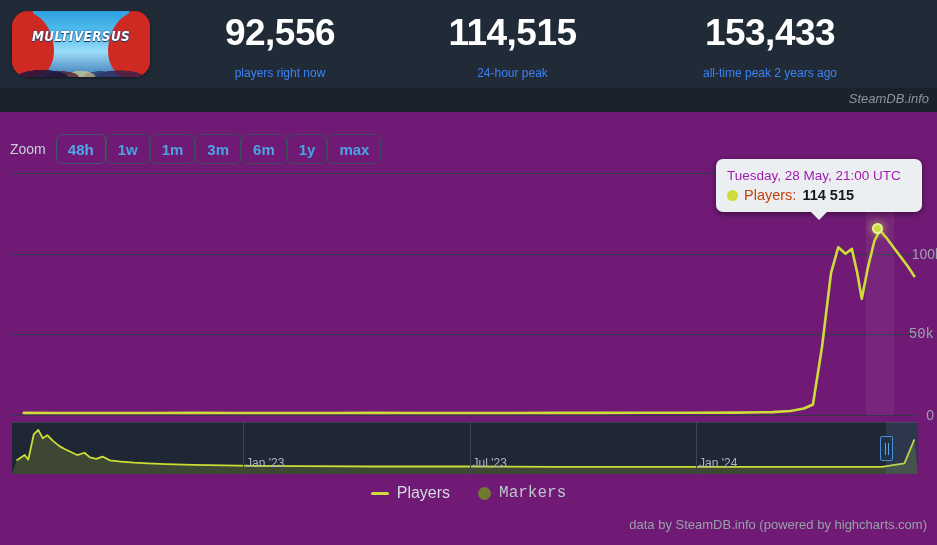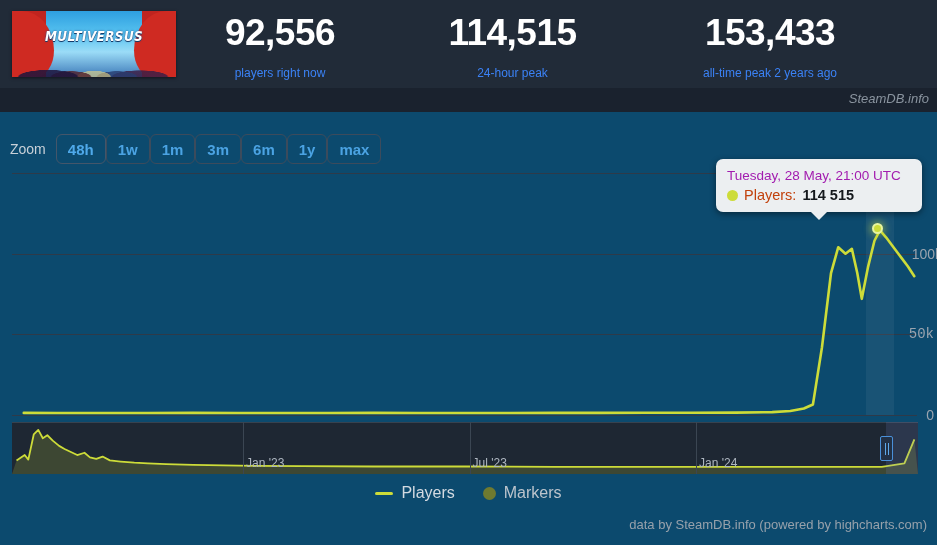--- a/index.html
+++ b/index.html
@@ -11,22 +11,22 @@
   }
   #app { position: relative; width: 937px; height: 545px; background: #212b38; }
 
   
   .header {
     position: absolute; left: 0; top: 0; width: 937px; height: 88px;
     background: #212b38;
     display: flex; align-items: center;
   }
   .capsule {
-    position: absolute; left: 12px; top: 11px; width: 164px; height: 66px;
-    border-radius: 0; overflow: hidden;
+    position: absolute; left: 12px; top: 11px; width: 138px; height: 66px;
+    border-radius: 16px; overflow: hidden;
     background: #c0241f;
     box-shadow: 0 1px 3px rgba(0,0,0,.5);
   }
   .capsule .sky {
     position: absolute; left: 50%; top: 0; transform: translateX(-50%);
     width: 96px; height: 100%;
     background: linear-gradient(180deg,#2e9fe0 0%, #58c3f0 35%, #9bdcf7 62%, #3d79b8 100%);
   }
   .capsule .swoosh-l, .capsule .swoosh-r {
     position: absolute; top: 0; height: 100%; width: 46px; background: #cf2a22;
@@ -67,21 +67,21 @@
     background: #1a222e;
   }
   .watermark {
     position: absolute; right: 8px; top: 91px;
     font-size: 13px; font-style: italic; color: #8a949f;
   }
 
   
   .panel {
     position: absolute; left: 0; top: 112px; width: 937px; height: 433px;
-    background: #0c4a6e;
+    background: #701a75;
   }
 
   
   .zoombar { position: absolute; left: 10px; top: 22px; display: flex; align-items: center; gap: 8px; }
   .zoomlabel { font-size: 14px; color: #c8d0d8; margin-right: 2px; }
   .zbtn {
     min-width: 38px; height: 30px; padding: 0 11px;
     border: 1px solid #3c4b5c; border-radius: 6px;
     background: transparent; color: #4ba3e3;
     font-size: 15px; font-weight: bold; font-family: "Liberation Sans", sans-serif;
@@ -133,21 +133,21 @@
 
   
   .legend {
     position: absolute; left: 0; top: 372px; width: 937px;
     display: flex; align-items: flex-end; justify-content: center; gap: 28px;
   }
   .leg { display: flex; align-items: center; gap: 8px; cursor: pointer; }
   .leg .line-sym { width: 18px; height: 3px; background: #cddc39; border-radius: 2px; }
   .leg .dot-sym { width: 13px; height: 13px; border-radius: 50%; background: #6f7a30; }
   .leg .txt { font-size: 16px; color: #d3dae1; }
-  .leg.off .txt { color: #bcc4cc; }
+  .leg.off .txt { color: #bcc4cc; font-family: Liberation Mono, monospace; }
 
   .credit {
     position: absolute; right: 10px; top: 405px;
     font-size: 13px; color: #97a1ab;
   }
 
   
   .tooltip {
     position: absolute; left: 716px; top: 159px; width: 206px;
     background: #eceff1; border-radius: 7px;

